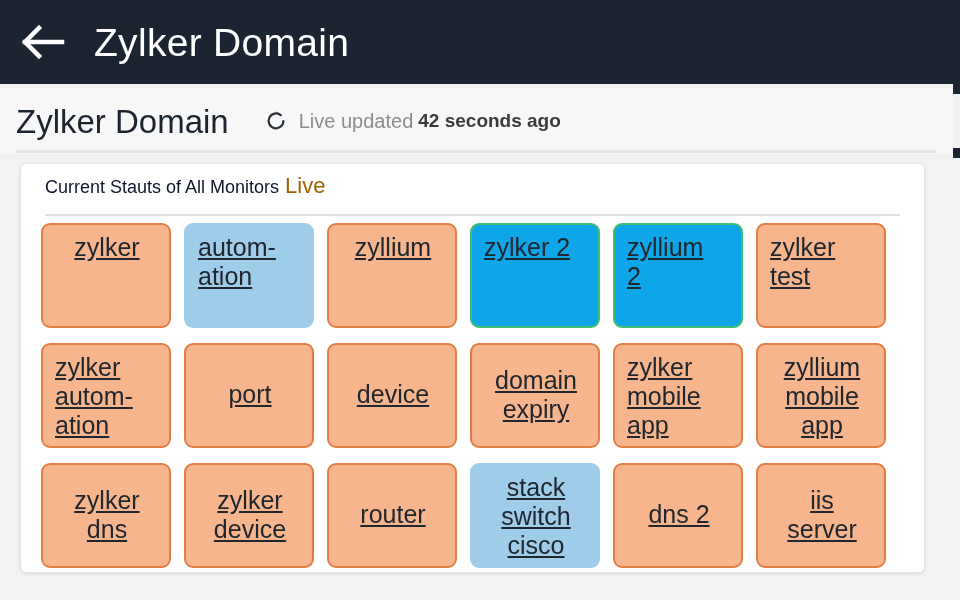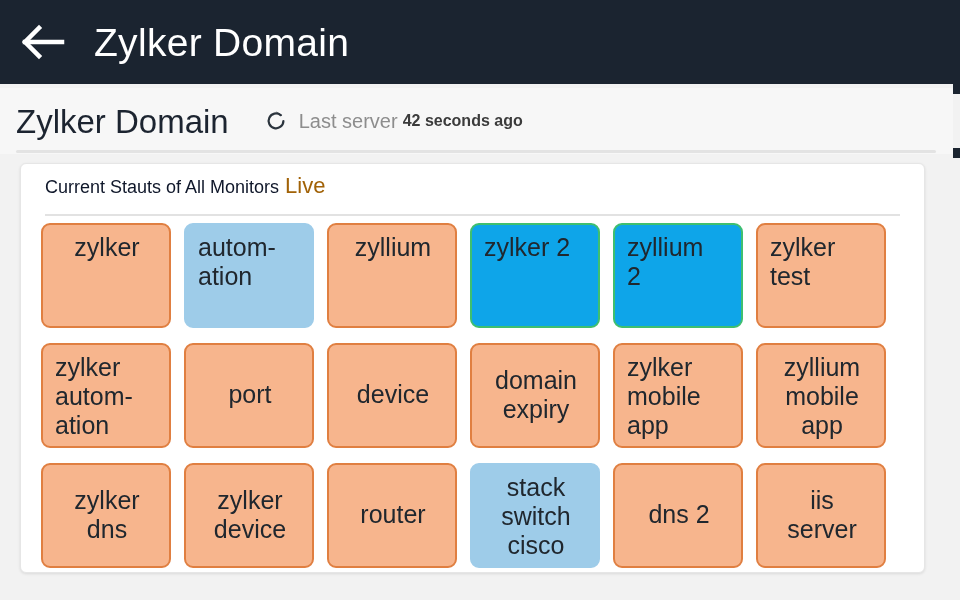--- a/index.html
+++ b/index.html
@@ -82,21 +82,21 @@
     display: block;
     flex: 0 0 auto;
   }
   .updated-text {
     margin-left: 12px;
     font-size: 20px;
     color: #8d8d8d;
     white-space: nowrap;
   }
   .updated-strong {
-    font-size: 16px;
+    font-size: 19px;
     color: #3b3b3b;
     font-weight: bold;
     margin-left: 5px;
     white-space: nowrap;
   }
   .subheader-rule {
     position: absolute;
     left: 16px;
     top: 150px;
     width: 920px;
@@ -170,20 +170,21 @@
     height: 105px;
     margin: 0 13px 15px 0;
     border-radius: 9px;
     box-sizing: border-box;
     padding: 8px 10px 10px 12px;
     font-size: 25px;
     line-height: 1.16;
     color: #20272e;
     overflow: hidden;
     word-break: break-word;
+    text-decoration: underline;
   }
   .tile.up {
     background: #f7b58d;
     border: 2px solid #e07f41;
   }
   .tile.ok {
     background: #0ea5e9;
     border: 2px solid #3fbf6f;
   }
   .tile.idle {
@@ -217,21 +218,21 @@
 
   <div class="subheader">
     <div class="subheader-title">Zylker Domain</div>
     <div class="refresh-wrap">
       <span class="refresh-icon">
         <svg width="22" height="22" viewBox="0 0 22 22" aria-hidden="true">
           <path d="M18.4 11 A7.4 7.4 0 1 1 15.6 5.1" stroke="#2b343d" stroke-width="2.2" fill="none" stroke-linecap="round"></path>
           <path d="M10.6 1.3 L17.2 4.9 L16.0 6.2 Z" fill="#2b343d"></path>
         </svg>
       </span>
-      <span class="updated-text">Last server</span>
+      <span class="updated-text">Live updated</span>
       <span class="updated-strong">42 seconds ago</span>
     </div>
   </div>
   <div class="subheader-rule"></div>
 
   <div class="card">
     <div class="card-head">
       <span class="card-title">Current Stauts of All Monitors</span>
       <span class="card-live">Live</span>
     </div>

